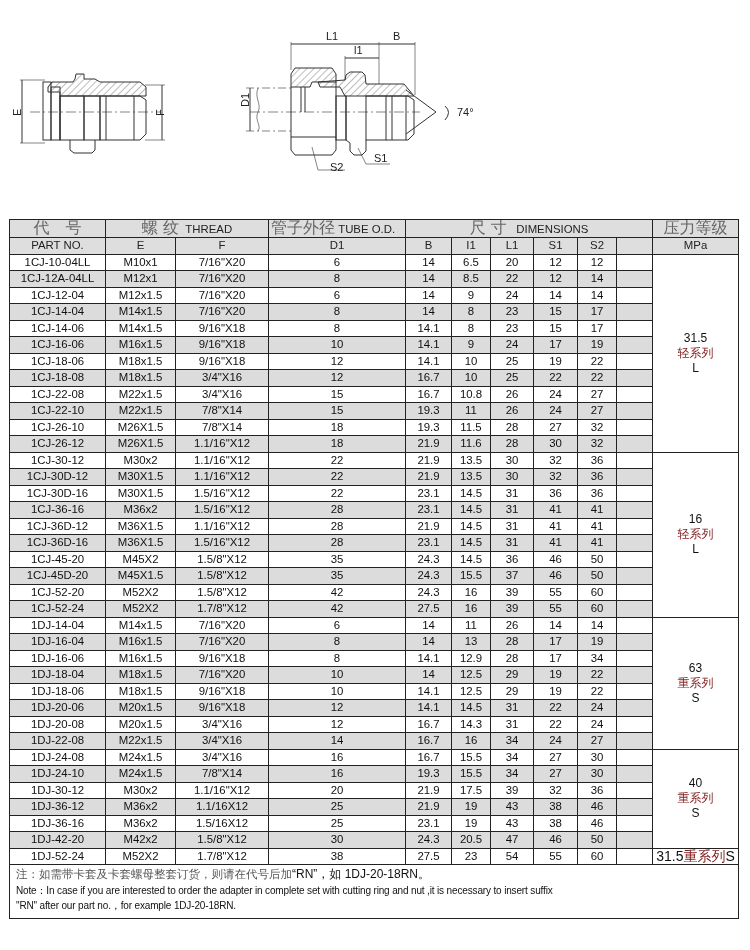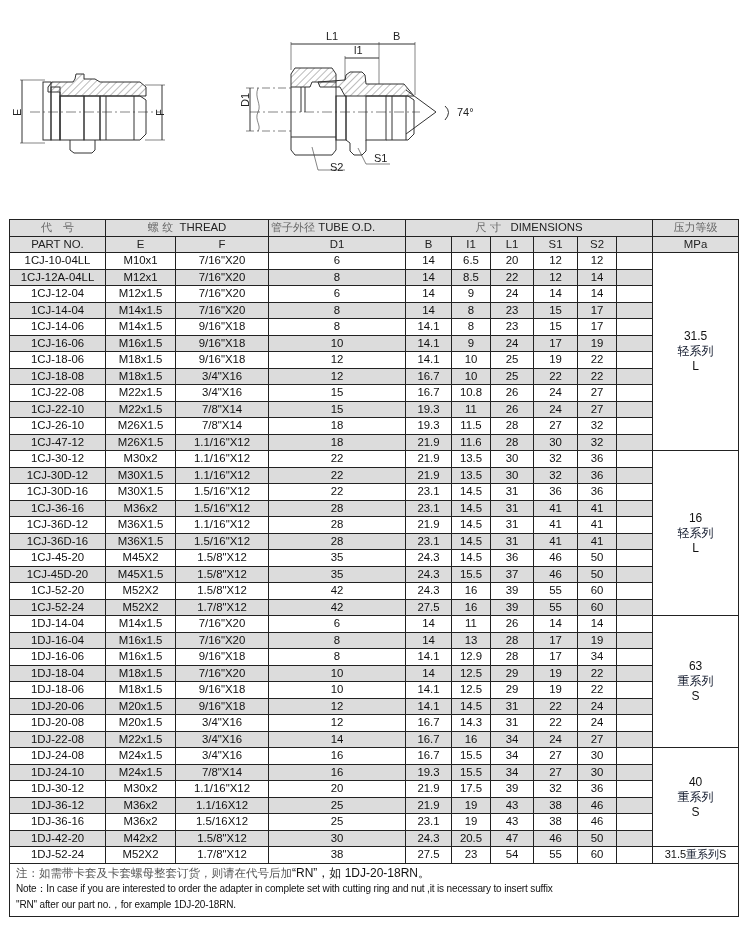--- a/index.html
+++ b/index.html
@@ -3,27 +3,27 @@
 <meta charset="utf-8">
 <style>
   html, body { margin: 0; padding: 0; background: #ffffff; }
   body { width: 750px; height: 950px; position: relative; overflow: hidden; font-family: "Liberation Sans", "DejaVu Sans", sans-serif; color: #111; }
   .drawing { position: absolute; left: 0; top: 0; width: 750px; height: 210px; }
   .drawing svg { position: absolute; left: 0; top: 0; }
   .title { position: absolute; left: 517px; top: 86px; font-size: 17px; letter-spacing: 0.2px; color: #1a1a1a; white-space: pre; }
   table.spec { position: absolute; left: 9px; top: 219px; width: 729px; border-collapse: collapse; table-layout: fixed; font-size: 11.4px; }
   table.spec td, table.spec th { border: 1.6px solid #222; padding: 0; height: 15.5px; line-height: 15px; text-align: center; font-weight: normal; white-space: nowrap; overflow: hidden; }
   table.spec th { background: #dedede; color: #222; }
-  table.spec th .cn { font-family: "DejaVu Serif", serif; color: #666; font-size: 11px; }
+  table.spec th .cn { font-family: "DejaVu Serif", serif; color: #666; font-size: 16px; }
   tr.g td.c { background: #dcdcdc; }
   td.blank { background: #fff; }
   tr.g td.blank { background: #dcdcdc; }
   td.mpa { background: #fff !important; vertical-align: middle; line-height: 30px; font-size: 12px; }
-  td.mpa .cn, td.mpa-last .cn { font-family: "DejaVu Serif", serif; color: #0f172a; }
-  td.mpa-last { background:#fff; font-size: 11px; margin-top: 40px; }
+  td.mpa .cn, td.mpa-last .cn { font-family: "DejaVu Serif", serif; color: #7f1d1d; }
+  td.mpa-last { background:#fff; font-size: 14px; margin-top: 40px; }
   td.note { text-align: left !important; white-space: normal !important; padding: 2px 6px 4px 6px !important; line-height: 15.5px !important; height: auto !important; font-size: 12px; color: #111; }
   .note .cn { font-family: Liberation Mono, monospace; color: #555; font-size: 11.5px; }
   .note .line2 { font-size: 10px; letter-spacing: -0.15px; }
 </style>
 </head>
 <body>
 
 <div class="drawing">
   <svg width="750" height="210" viewBox="0 0 750 210">
     <defs>
@@ -277,21 +277,21 @@
         <td class="c">7/8"X14</td>
         <td class="c">18</td>
         <td class="c">19.3</td>
         <td class="c">11.5</td>
         <td class="c">28</td>
         <td class="c">27</td>
         <td class="c">32</td>
         <td class="blank"></td>
       </tr>
       <tr class="g">
-        <td class="c">1CJ-47-12</td>
+        <td class="c">1CJ-26-12</td>
         <td class="c">M26X1.5</td>
         <td class="c">1.1/16"X12</td>
         <td class="c">18</td>
         <td class="c">21.9</td>
         <td class="c">11.6</td>
         <td class="c">28</td>
         <td class="c">30</td>
         <td class="c">32</td>
         <td class="blank"></td>
       </tr>

